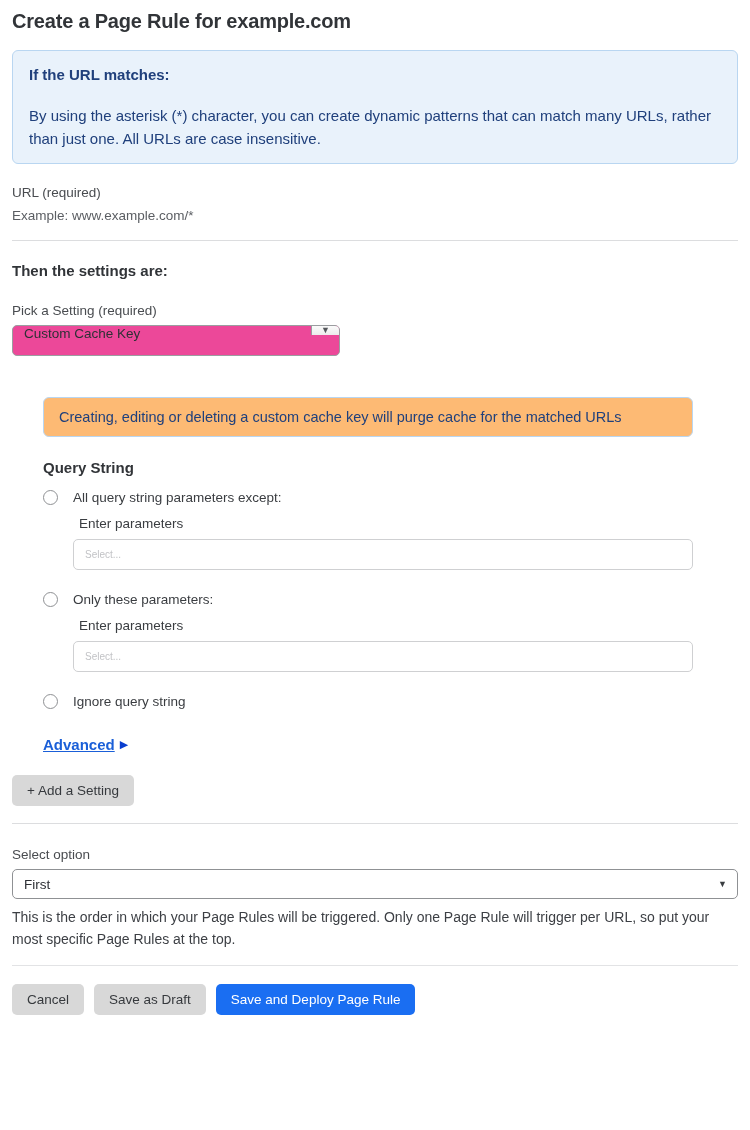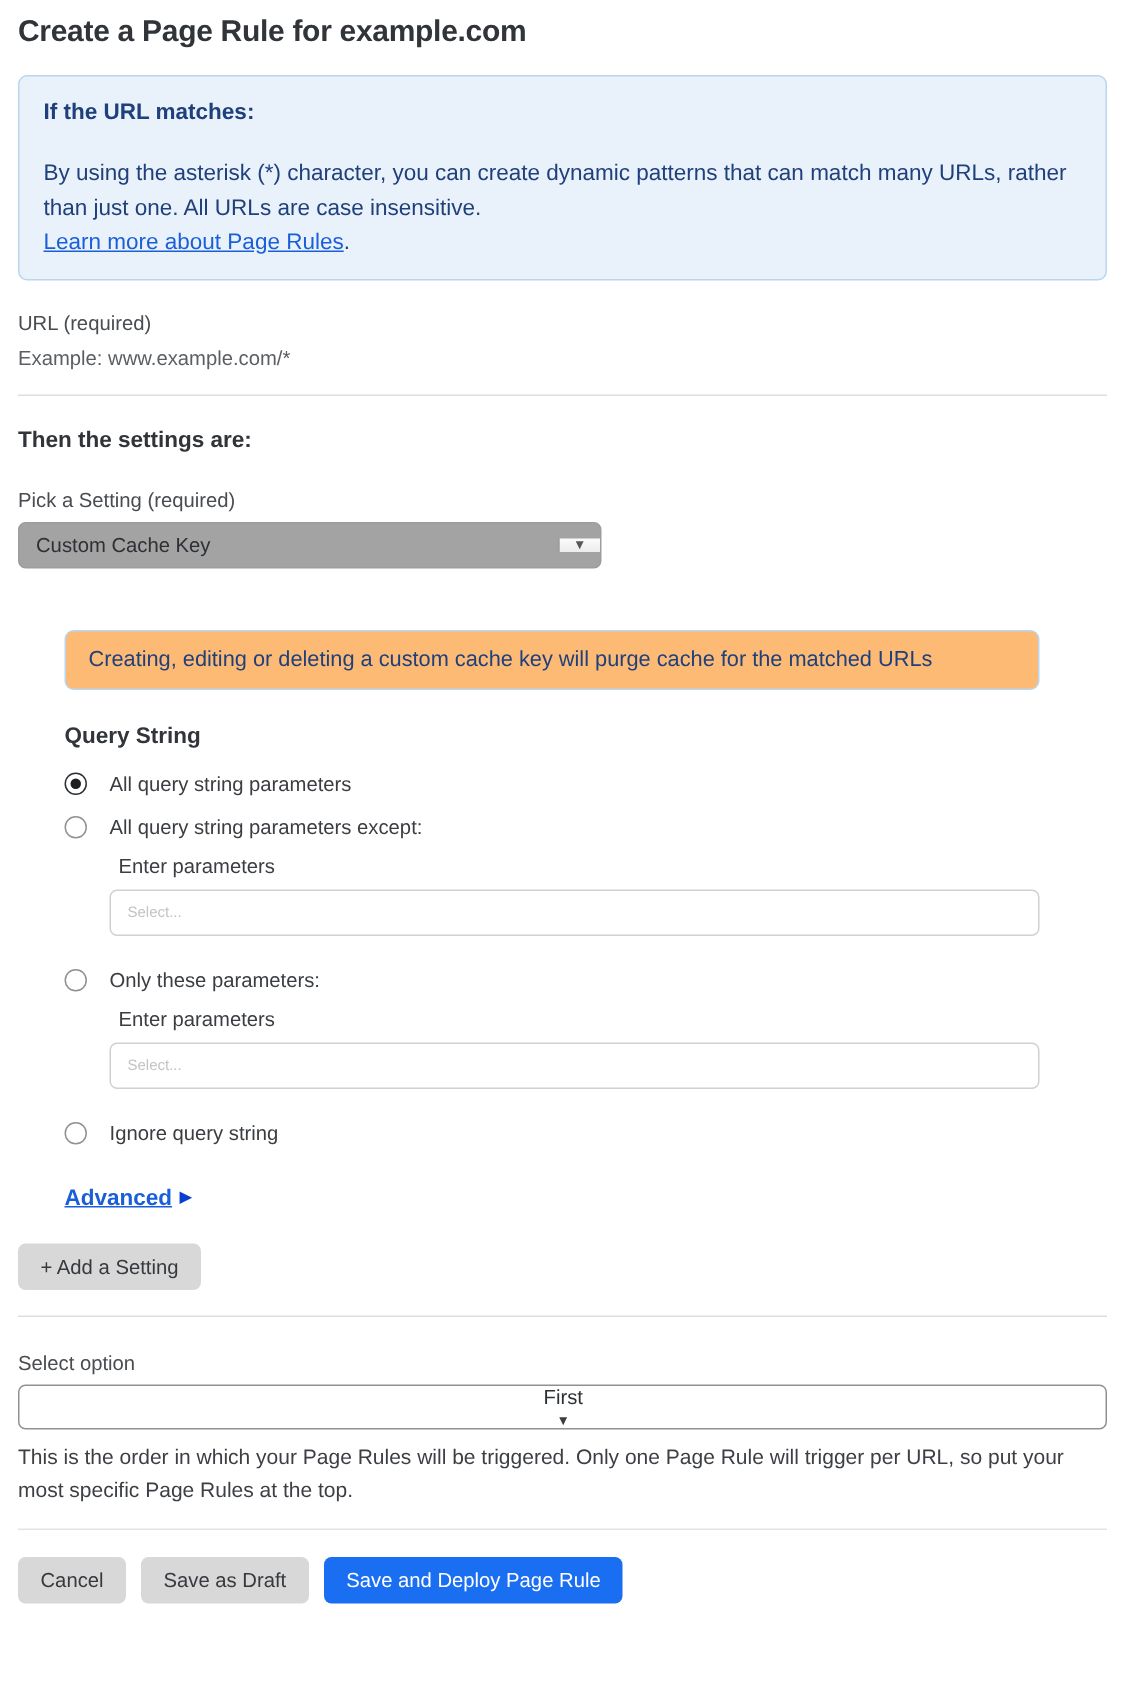--- a/index.html
+++ b/index.html
@@ -76,27 +76,27 @@
   .section-heading {
     font-size: 15px;
     font-weight: bold;
     color: #313438;
   }
   .settings-heading { margin-top: 21px; }
   .pick-label { margin-top: 24px; }
 
   
   .setting-select {
-    width: 389px;
+    width: 328px;
     height: 31px;
     border: 1px solid #9b9da0;
     border-radius: 5px;
     display: flex;
-    align-items: center;
-    background: #a3a3a3;
+    align-items: flex-start;
+    background: #ec4899;
     cursor: pointer;
     overflow: hidden;
   }
   .setting-select .select-value {
     flex: 1;
     display: flex;
     align-items: center;
     padding-left: 11px;
     font-size: 13.5px;
     color: #2d3035;
@@ -230,21 +230,20 @@
     border: 1px solid #8f9194;
     border-radius: 5px;
     background: #ffffff;
     display: flex;
     align-items: center;
     justify-content: space-between;
     padding: 0 10px 0 11px;
     font-size: 13.5px;
     color: #2d3035;
     cursor: pointer;
-    flex-direction: column;
   }
   .order-select .caret-down { color: #3a3d41; }
 
   .order-help {
     margin-top: 7px;
     font-size: 14px;
     line-height: 22px;
     color: #3c3f44;
     max-width: 730px;
   }
@@ -271,21 +270,20 @@
 </head>
 <body>
 
 <div class="page">
 
   <div class="page-title">Create a Page Rule for example.com</div>
 
   <div class="info-box">
     <div class="info-heading">If the URL matches:</div>
     <div class="info-body">By using the asterisk (*) character, you can create dynamic patterns that can match many URLs, rather than just one. All URLs are case insensitive.</div>
-    <div><span class="info-link">Learn more about Page Rules</span><span class="info-link-suffix">.</span></div>
   </div>
 
   <div class="field-label">URL (required)</div>
   <div class="field-example">Example: www.example.com/*</div>
 
   <hr class="divider">
 
   <div class="section-heading settings-heading">Then the settings are:</div>
 
   <div class="field-label pick-label">Pick a Setting (required)</div>
@@ -295,24 +293,20 @@
       <span class="caret-down">▼</span>
     </div>
   </div>
 
   <div class="setting-body">
 
     <div class="notice-box">Creating, editing or deleting a custom cache key will purge cache for the matched URLs</div>
 
     <div class="section-heading qs-heading">Query String</div>
 
-    <div class="radio-row" style="margin-top:16px">
-      <span class="radio-circle checked"></span>
-      <span class="radio-label">All query string parameters</span>
-    </div>
 
     <div class="radio-row">
       <span class="radio-circle"></span>
       <span class="radio-label">All query string parameters except:</span>
     </div>
     <div class="radio-sub">Enter parameters</div>
     <input class="param-input" type="text" placeholder="Select..." style="">
 
     <div class="radio-row gap-lg">
       <span class="radio-circle"></span>

